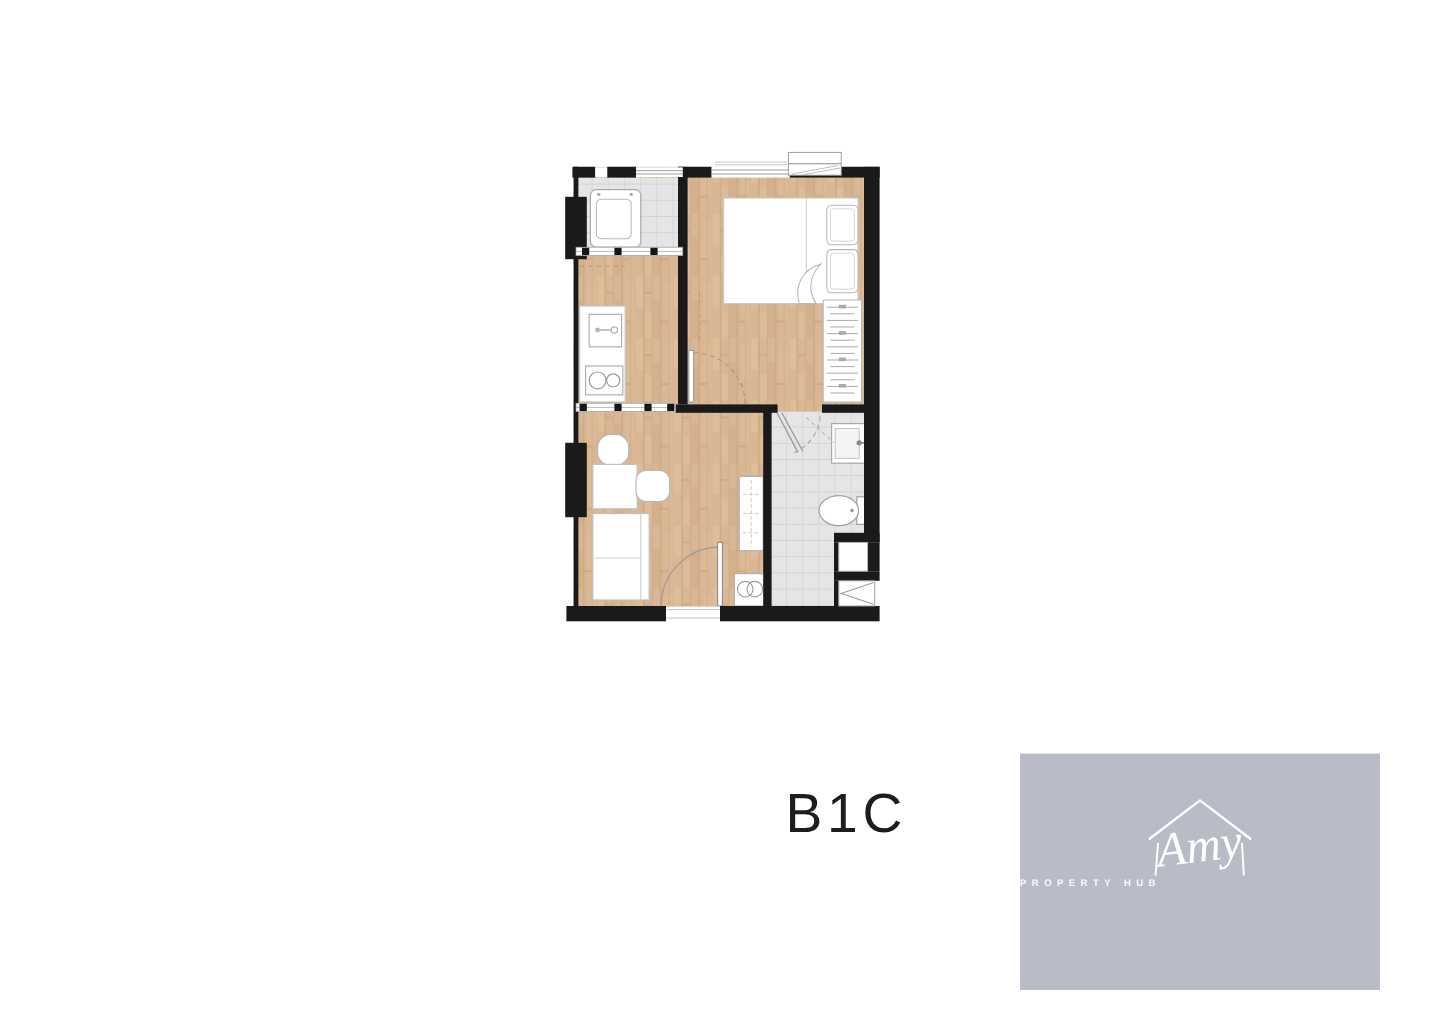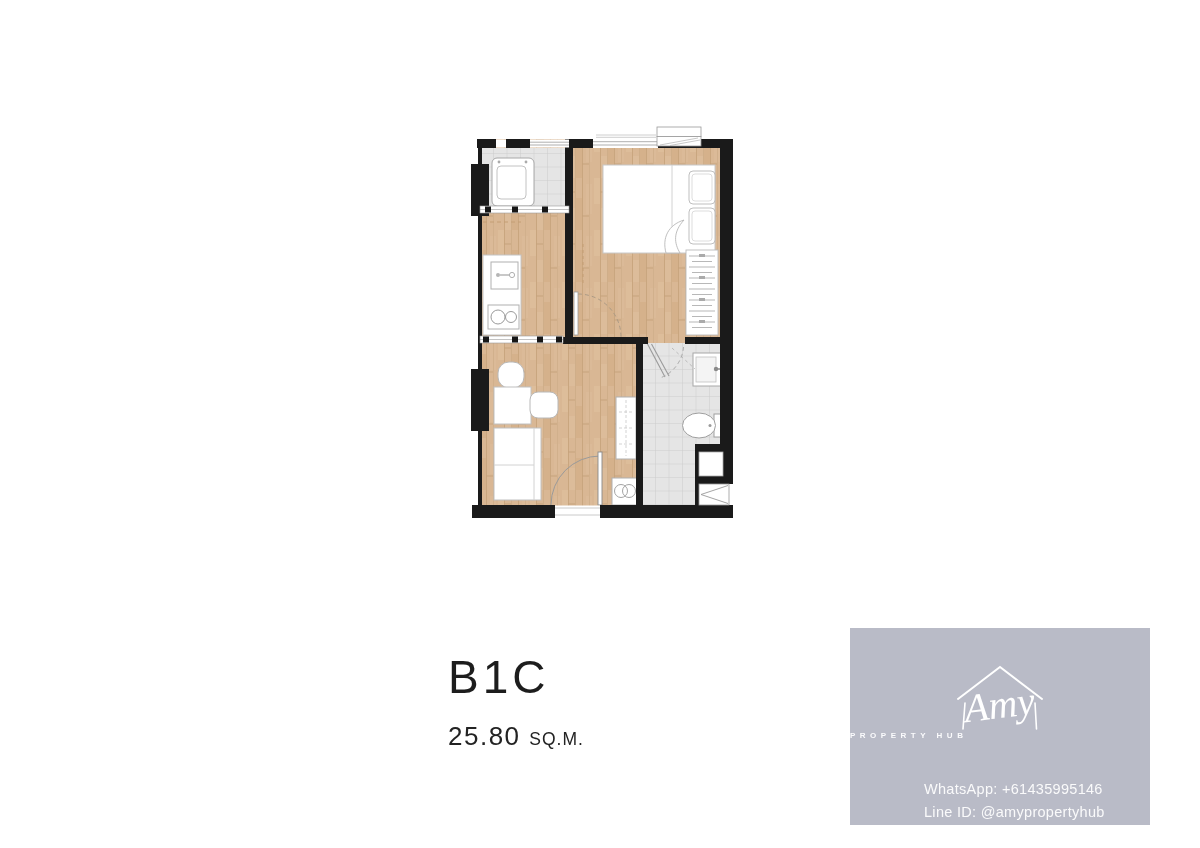--- a/index.html
+++ b/index.html
@@ -1,21 +1,21 @@
 <!DOCTYPE html>
 <html><head>
 <meta charset="utf-8">
 <style>
   html,body{margin:0;padding:0;background:#ffffff;}
   .canvas{position:relative;width:1200px;height:848px;background:#ffffff;overflow:hidden;
           font-family:"Liberation Sans",sans-serif;}
   
   .plan{position:absolute;left:466px;top:126px;width:272px;height:392px;}
   
-  .title-block{position:absolute;left:448px;top:650px;width:332px;text-align:left;color:#1d1d1d;}
+  .title-block{position:absolute;left:424px;top:650px;width:332px;text-align:right;color:#1d1d1d;}
   .unit-name{font-size:46px;font-weight:300;letter-spacing:4px;}
   .area-line{margin-top:17px;font-size:26px;letter-spacing:1.5px;color:#232323;font-weight:300;}
   .area-unit{font-size:17.5px;letter-spacing:1px;}
   
   .brand-box{position:absolute;left:850px;top:628px;width:300px;height:197px;background:#b9bbc7;color:#ffffff;}
   .logo-svg{position:absolute;left:70px;top:34px;width:160px;height:70px;}
   .logo-sub{position:absolute;top:103px;left:0;width:100%;font-size:8px;
             letter-spacing:4.5px;font-weight:700;color:#fbfbfd;}
   .contact{position:absolute;left:74px;top:150px;font-size:14.5px;line-height:23px;
            color:rgba(255,255,255,0.93);letter-spacing:0.3px;font-weight:300;}
@@ -230,33 +230,25 @@
     </g>
     <g>
       <rect x="89" y="379.5" width="45" height="12" fill="#ffffff"></rect>
       <line x1="89" y1="382" x2="134" y2="382" stroke="#bdbdbd" stroke-width="0.8"></line>
       <line x1="89" y1="389" x2="134" y2="389" stroke="#bdbdbd" stroke-width="0.8"></line>
     </g>
   </svg>
 
   <div class="title-block">
     <div class="unit-name">B1C</div>
-    <div class="area-line">
-      <span>25.80</span>
-      <span class="area-unit">SQ.M.</span>
-    </div>
   </div>
 
   <div class="brand-box">
     <svg class="logo-svg" viewBox="0 0 160 70">
       <path d="M38,37 L80,5 L122,37" fill="none" stroke="#ffffff" stroke-width="2" stroke-linecap="round"></path>
       <path d="M45,41 L43,67" fill="none" stroke="#ffffff" stroke-width="1.6" stroke-linecap="round"></path>
       <path d="M115,41 L116.5,67" fill="none" stroke="#ffffff" stroke-width="1.6" stroke-linecap="round"></path>
       <text x="80" y="56" text-anchor="middle" font-size="40" font-style="italic" font-family="Liberation Serif, serif" fill="#ffffff" transform="rotate(-7 80 48)">Amy</text>
     </svg>
     <div class="logo-sub">PROPERTY HUB</div>
-    <div class="contact">
-      <div>WhatsApp: +61435995146</div>
-      <div>Line ID: @amypropertyhub</div>
-    </div>
   </div>
 
 </div>
 
 </body></html>

